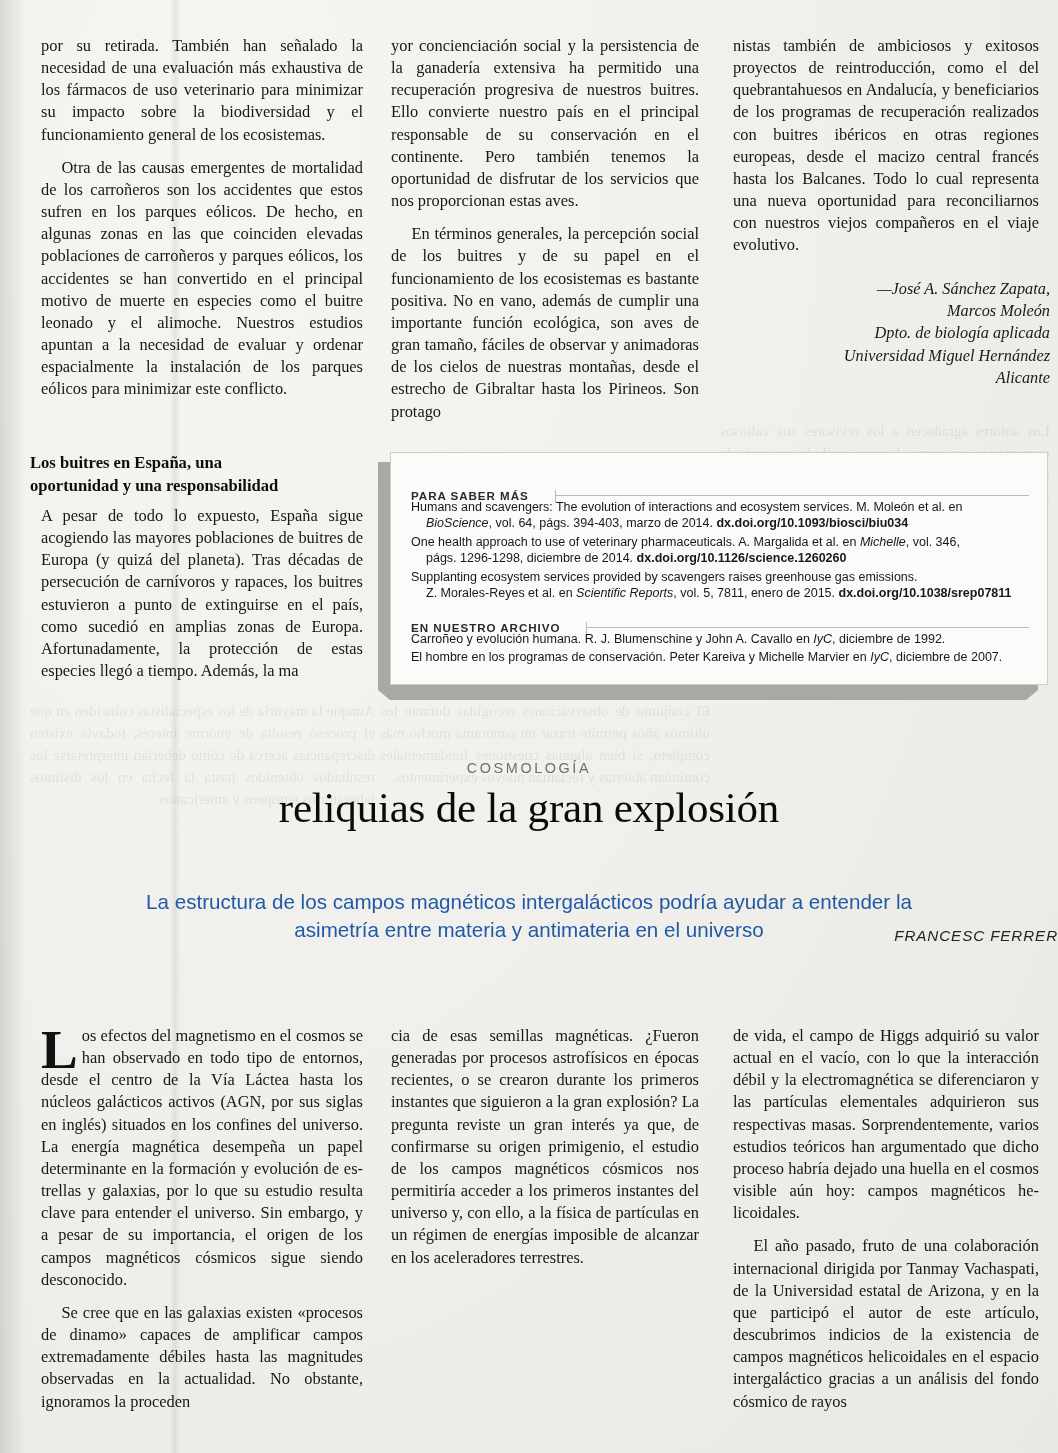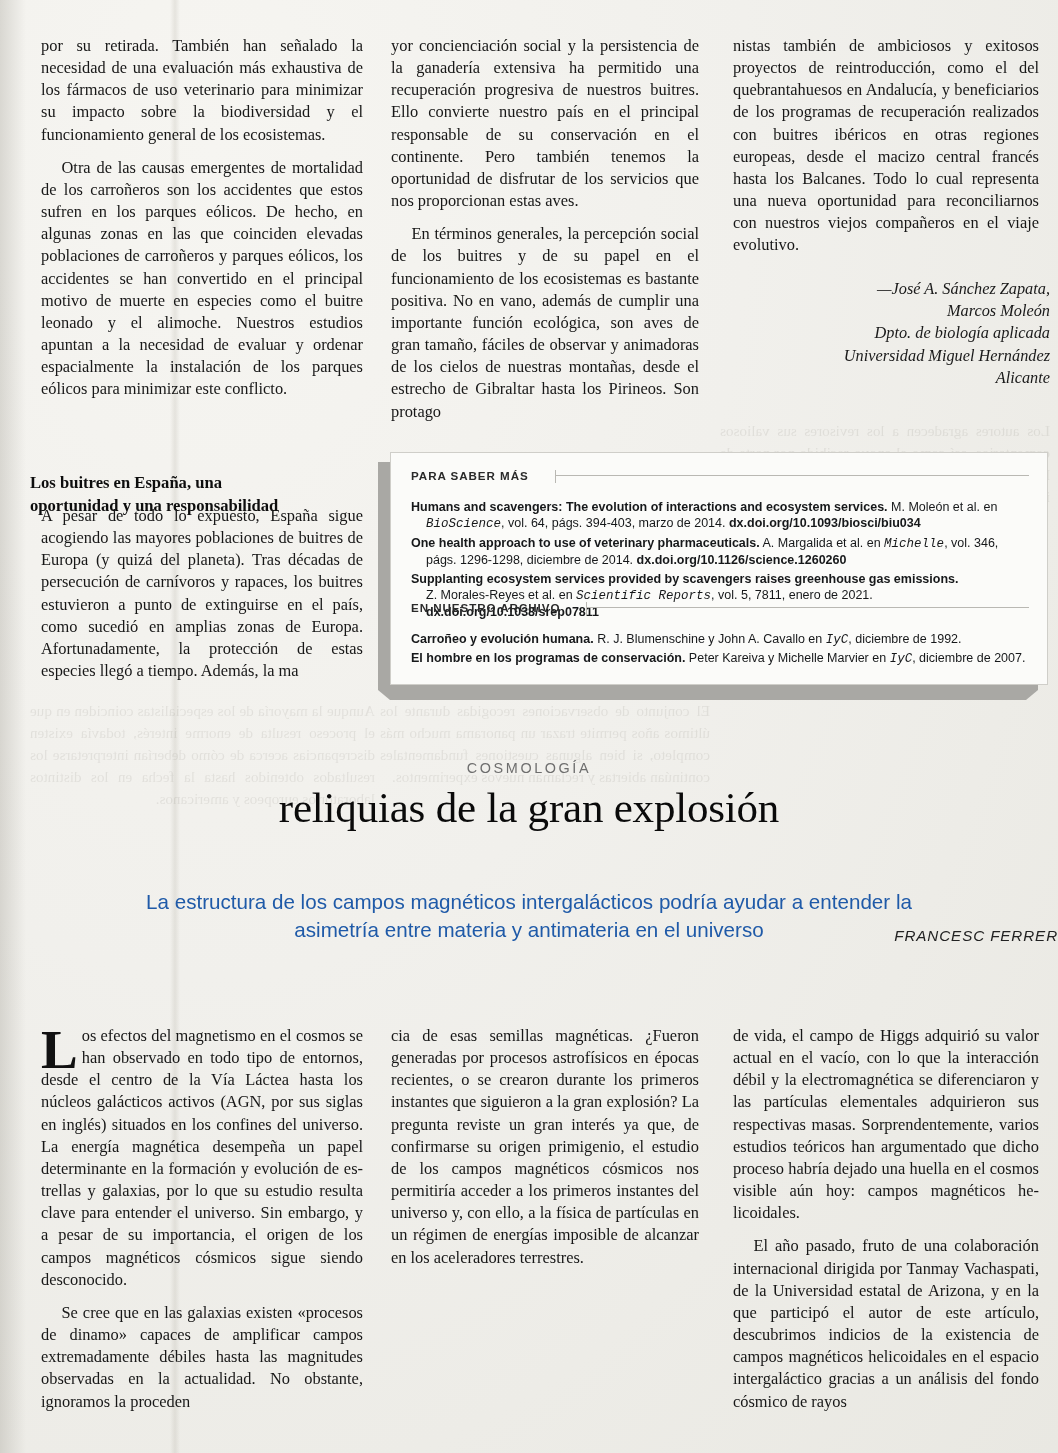--- a/index.html
+++ b/index.html
@@ -72,31 +72,31 @@
     position:absolute;left:12px;top:0;width:658px;height:233px;
     background:#fbfbf9;
     border:1px solid #cfcec9;
     box-sizing:border-box;
   }
   .sec-label{
     font-family:"Liberation Sans", sans-serif;
     font-weight:bold;font-size:11.6px;letter-spacing:.95px;
     color:#2a2a2a;white-space:nowrap;
   }
-  .sec-head{display:flex;align-items:center;gap:26px;}
+  .sec-head{display:flex;align-items:center;gap:26px;margin-top:20px;}
   .sec-head .rule{flex:1;height:1px;background:#b9b8b3;position:relative;}
   .sec-head .rule:before{content:"";position:absolute;left:0;top:-5px;width:1px;height:13px;background:#b9b8b3;}
   .refs{
     font-family:"Liberation Sans", sans-serif;
     font-size:12.5px;line-height:16.4px;color:#16181a;
   }
   .refs .item{margin-top:2px;}
-  .refs .ttl{font-weight:bold;}
+  .refs .ttl{font-weight:normal;}
   .refs .cont{display:block;padding-left:15px;}
-  .refs i{font-style:italic;font-family:Liberation Mono, monospace;}
+  .refs i{font-style:italic;}
   .refs b{font-weight:bold;}
 
   
   #kicker{
     position:absolute;left:0;right:0;top:760px;text-align:center;
     font-family:"Liberation Sans", sans-serif;
     font-size:14.4px;letter-spacing:2.6px;color:#6e6e6e;
   }
   #headline{
     position:absolute;left:0;right:0;top:782px;text-align:center;
@@ -130,21 +130,21 @@
 <div id="page">
 
   <div class="bleed" style="left:30px;top:700px;width:345px;height:320px;">Aunque la mayoría de los especialistas coinciden en que el proceso resulta de enorme interés, todavía existen discrepancias acerca de cómo deberían interpretarse los resultados obtenidos hasta la fecha en los distintos laboratorios europeos y americanos.</div>
   <div class="bleed" style="left:380px;top:700px;width:330px;height:300px;">El conjunto de observaciones recogidas durante los últimos años permite trazar un panorama mucho más completo, si bien algunas cuestiones fundamentales continúan abiertas y reclaman nuevos experimentos.</div>
   <div class="bleed" style="left:720px;top:420px;width:330px;height:330px;">Los autores agradecen a los revisores sus valiosos comentarios, así como el apoyo recibido por parte de las instituciones que han financiado esta línea de investigación durante la última década.</div>
 
   <div class="col body" style="left:30px;top:24px;width:344px;">
     <p class="first">por su retirada. También han señalado la necesidad de una evaluación más exhaus­tiva de los fármacos de uso veterinario para minimizar su impacto sobre la bio­diversidad y el funcionamiento general de los ecosistemas.</p>
     <p>Otra de las causas emergentes de mor­talidad de los carroñeros son los acciden­tes que estos sufren en los parques eóli­cos. De hecho, en algunas zonas en las que coinciden elevadas poblaciones de carro­ñeros y parques eólicos, los accidentes se han convertido en el principal motivo de muerte en especies como el buitre leonado y el alimoche. Nuestros estudios apuntan a la necesidad de evaluar y ordenar espacial­mente la instalación de los parques eólicos para minimizar este conflicto.</p>
   </div>
-  <div class="col" style="left:30px;top:452px;width:344px;margin-top:20px;">
+  <div class="col" style="left:30px;top:452px;width:344px;">
     <div class="subhead">Los buitres en España, una</div>
     <div class="subhead">oportunidad y una responsabilidad</div>
   </div>
   <div class="col body" style="left:30px;top:494px;width:344px;">
     <p class="first">A pesar de todo lo expuesto, España si­gue acogiendo las mayores poblaciones de buitres de Europa (y quizá del plane­ta). Tras décadas de persecución de car­nívoros y rapaces, los buitres estuvieron a punto de extinguirse en el país, como sucedió en amplias zonas de Europa. Afortunadamente, la protección de estas especies llegó a tiempo. Además, la ma­</p>
   </div>
 
   <div class="col body" style="left:380px;top:24px;width:330px;">
     <p class="first">yor concienciación social y la persistencia de la ganadería extensiva ha permitido una recuperación progresiva de nuestros buitres. Ello convierte nuestro país en el principal responsable de su conservación en el continente. Pero también tenemos la oportunidad de disfrutar de los servicios que nos proporcionan estas aves.</p>
     <p>En términos generales, la percepción social de los buitres y de su papel en el funcionamiento de los ecosistemas es bastante positiva. No en vano, además de cumplir una importante función eco­lógica, son aves de gran tamaño, fáciles de observar y animadoras de los cielos de nuestras montañas, desde el estrecho de Gibraltar hasta los Pirineos. Son protago­</p>
@@ -177,21 +177,21 @@
           <span class="cont"><i>BioScience</i><span>, vol. 64, págs. 394-403, marzo de 2014. </span><b>dx.doi.org/10.1093/biosci/biu034</b></span>
         </div>
 
         <div class="item">
           <span class="ttl">One health approach to use of veterinary pharmaceuticals.</span><span> A. Margalida et al. en </span><i>Michelle</i>, vol. 346,
           <span class="cont">págs. 1296-1298, diciembre de 2014. <b>dx.doi.org/10.1126/science.1260260</b></span>
         </div>
 
         <div class="item">
           <span class="ttl">Supplanting ecosystem services provided by scavengers raises greenhouse gas emissions.</span>
-          <span class="cont"><span>Z. Morales-Reyes et al. en </span><i>Scientific Reports</i><span>, vol. 5, 7811, enero de 2021. </span><b>dx.doi.org/10.1038/srep07811</b></span>
+          <span class="cont"><span>Z. Morales-Reyes et al. en </span><i>Scientific Reports</i><span>, vol. 5, 7811, enero de 2015. </span><b>dx.doi.org/10.1038/srep07811</b></span>
         </div>
       </div>
 
       <div class="sec-head" style="position:absolute;left:20px;top:148px;width:618px;">
         <span class="sec-label">EN NUESTRO ARCHIVO</span>
         <span class="rule"></span>
       </div>
 
       <div class="refs" style="position:absolute;left:20px;top:176px;width:622px;">
         <div class="item">

